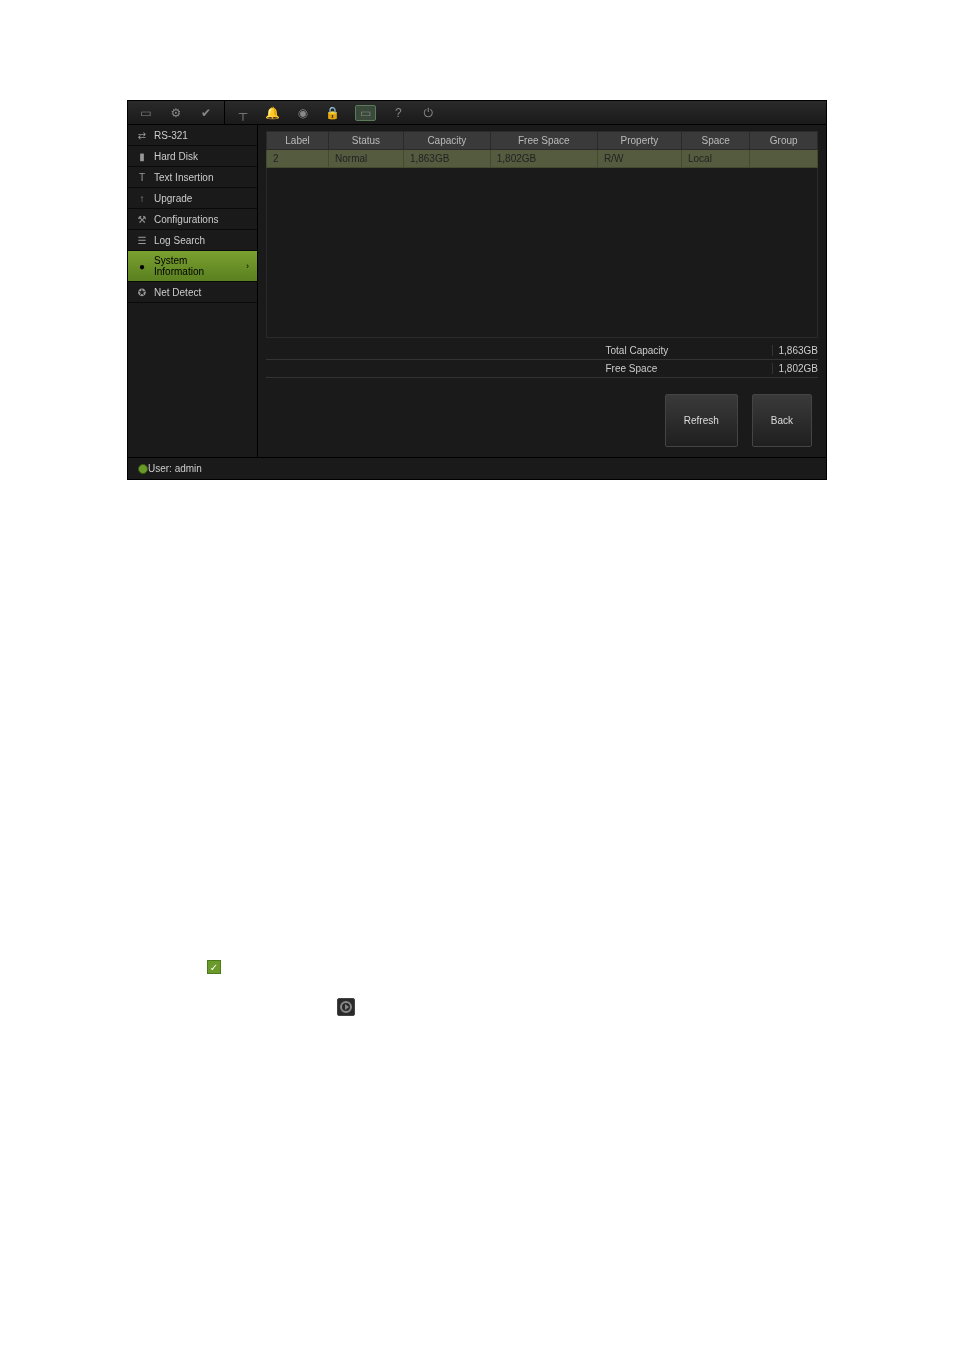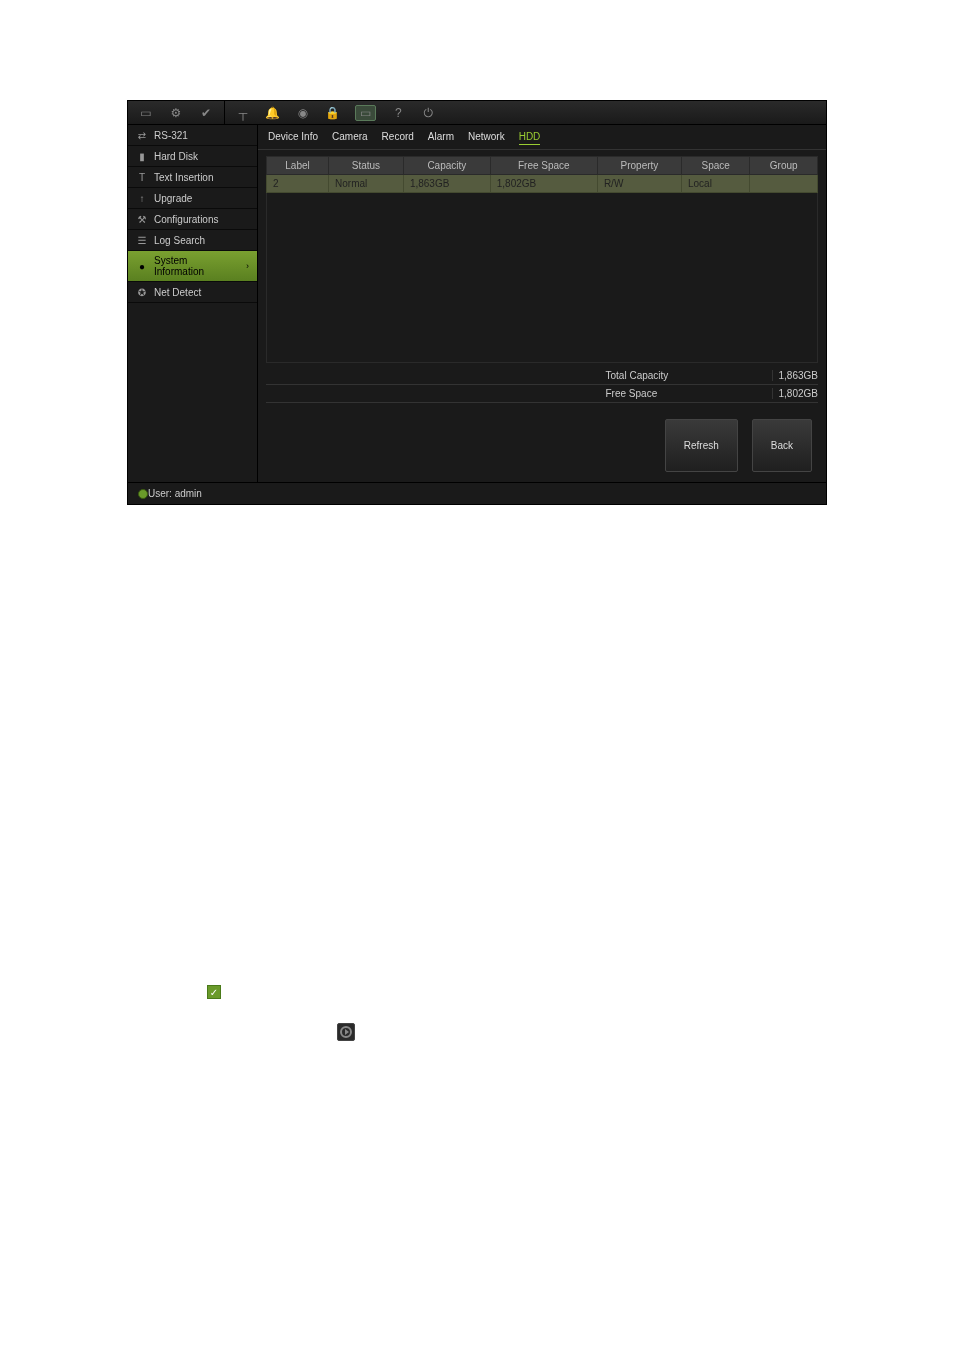--- a/index.html
+++ b/index.html
@@ -287,28 +287,20 @@
         <span>System Information</span>
         <span class="chev">›</span>
       </div>
       <div class="sidebar-item">
         <span class="side-icon">✪</span>
         <span>Net Detect</span>
       </div>
     </div>
 
     <div class="content">
-      <div class="tabs">
-        <span class="tab">Device Info</span>
-        <span class="tab">Camera</span>
-        <span class="tab">Record</span>
-        <span class="tab">Alarm</span>
-        <span class="tab">Network</span>
-        <span class="tab active">HDD</span>
-      </div>
 
       <div class="table-wrap">
         <table class="data">
           <thead>
             <tr>
               <th>Label</th>
               <th>Status</th>
               <th>Capacity</th>
               <th>Free Space</th>
               <th>Property</th>

